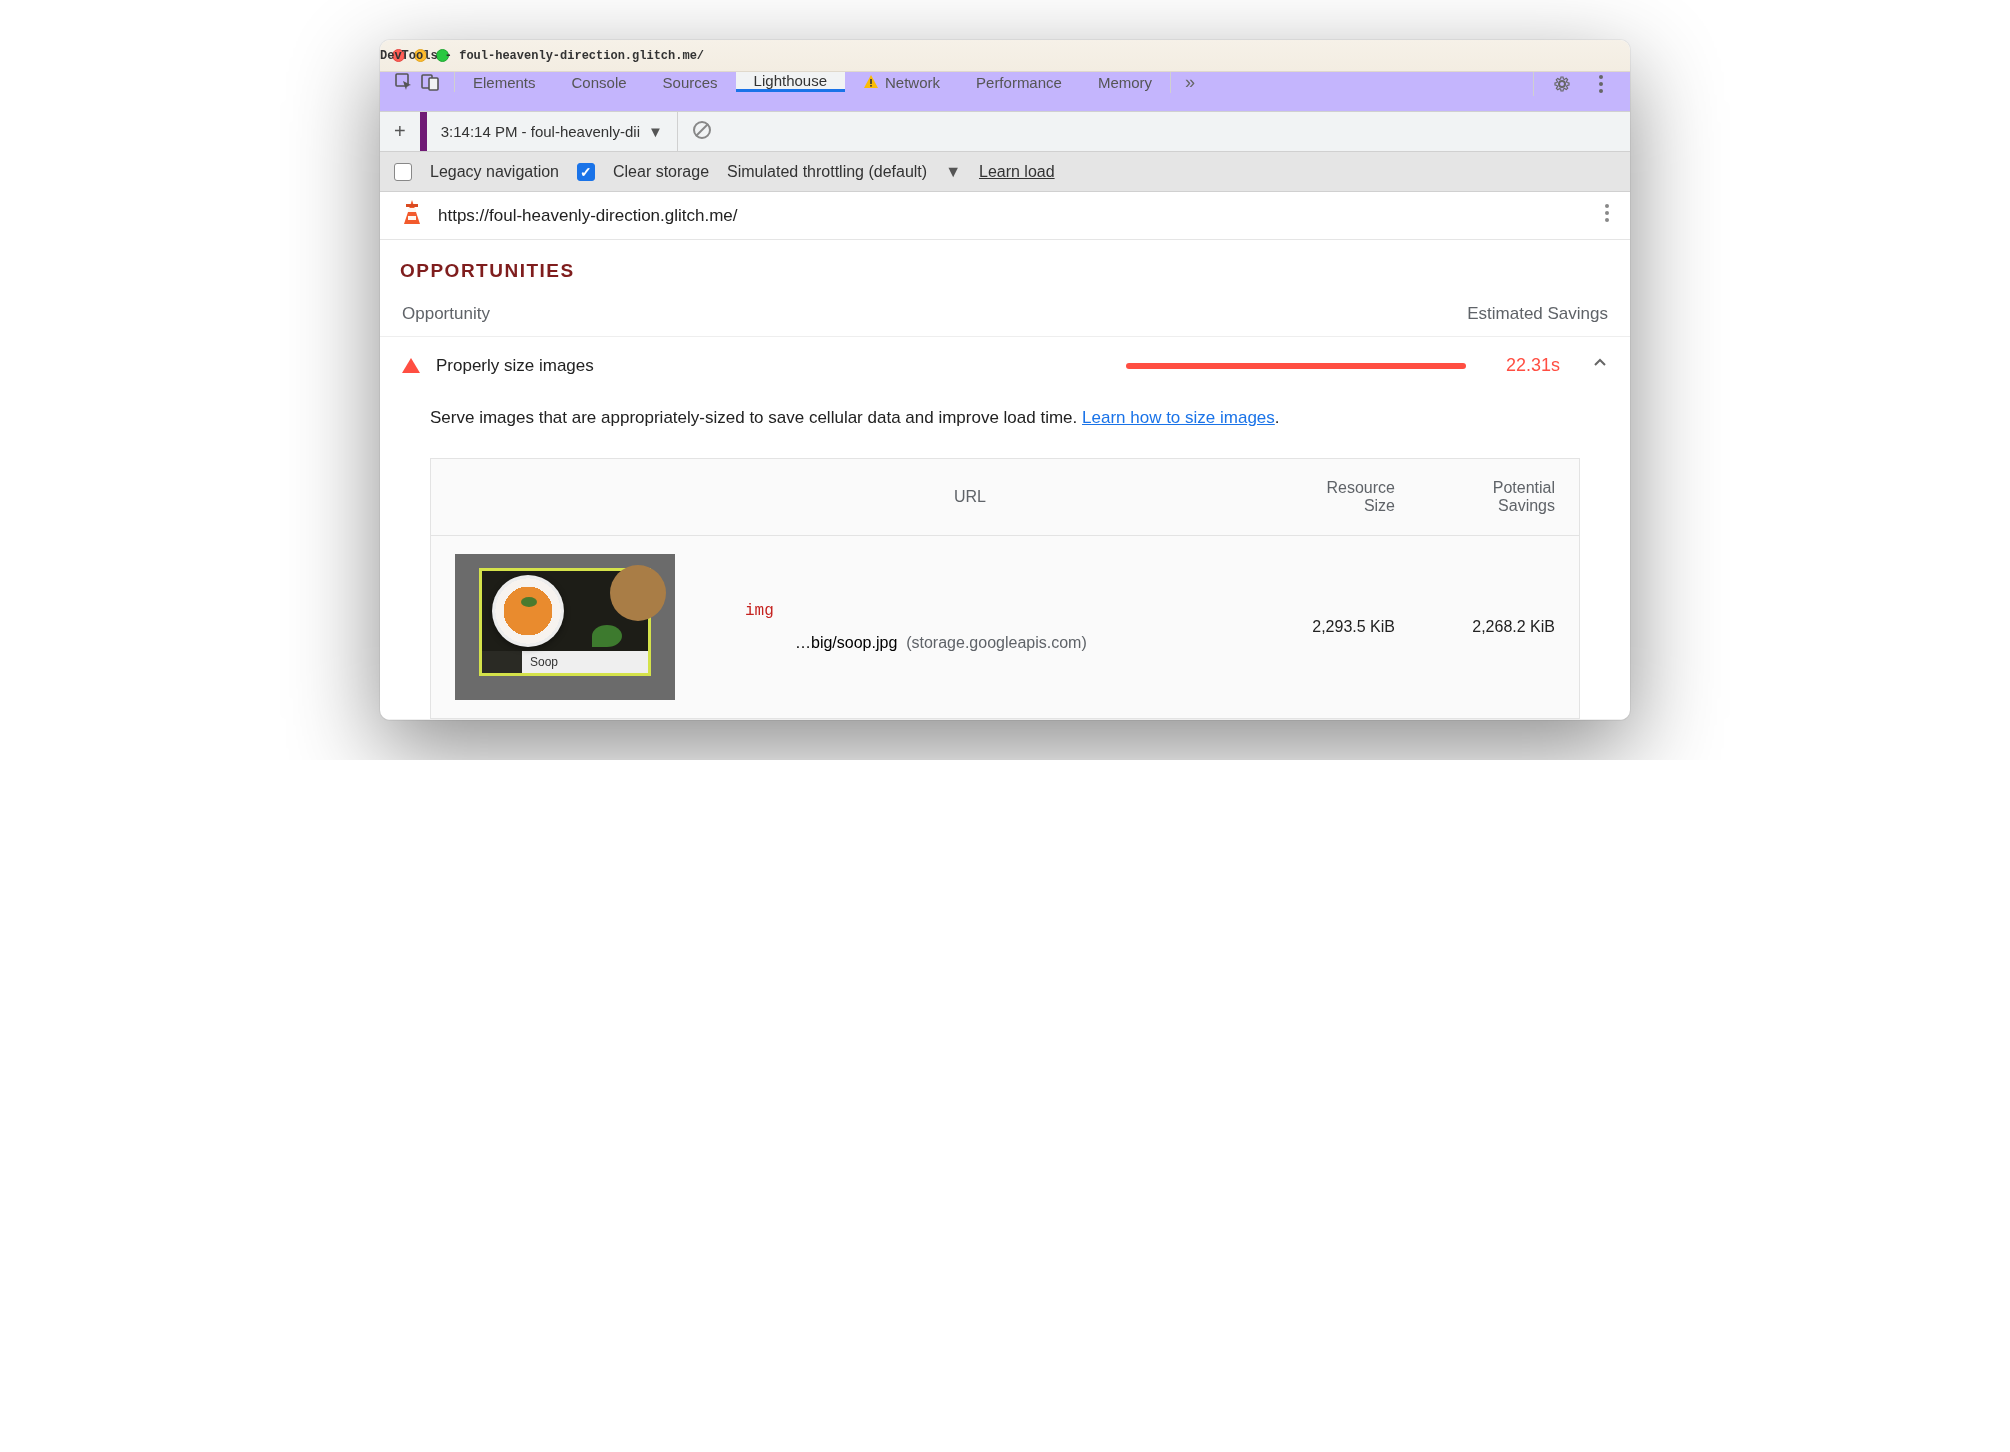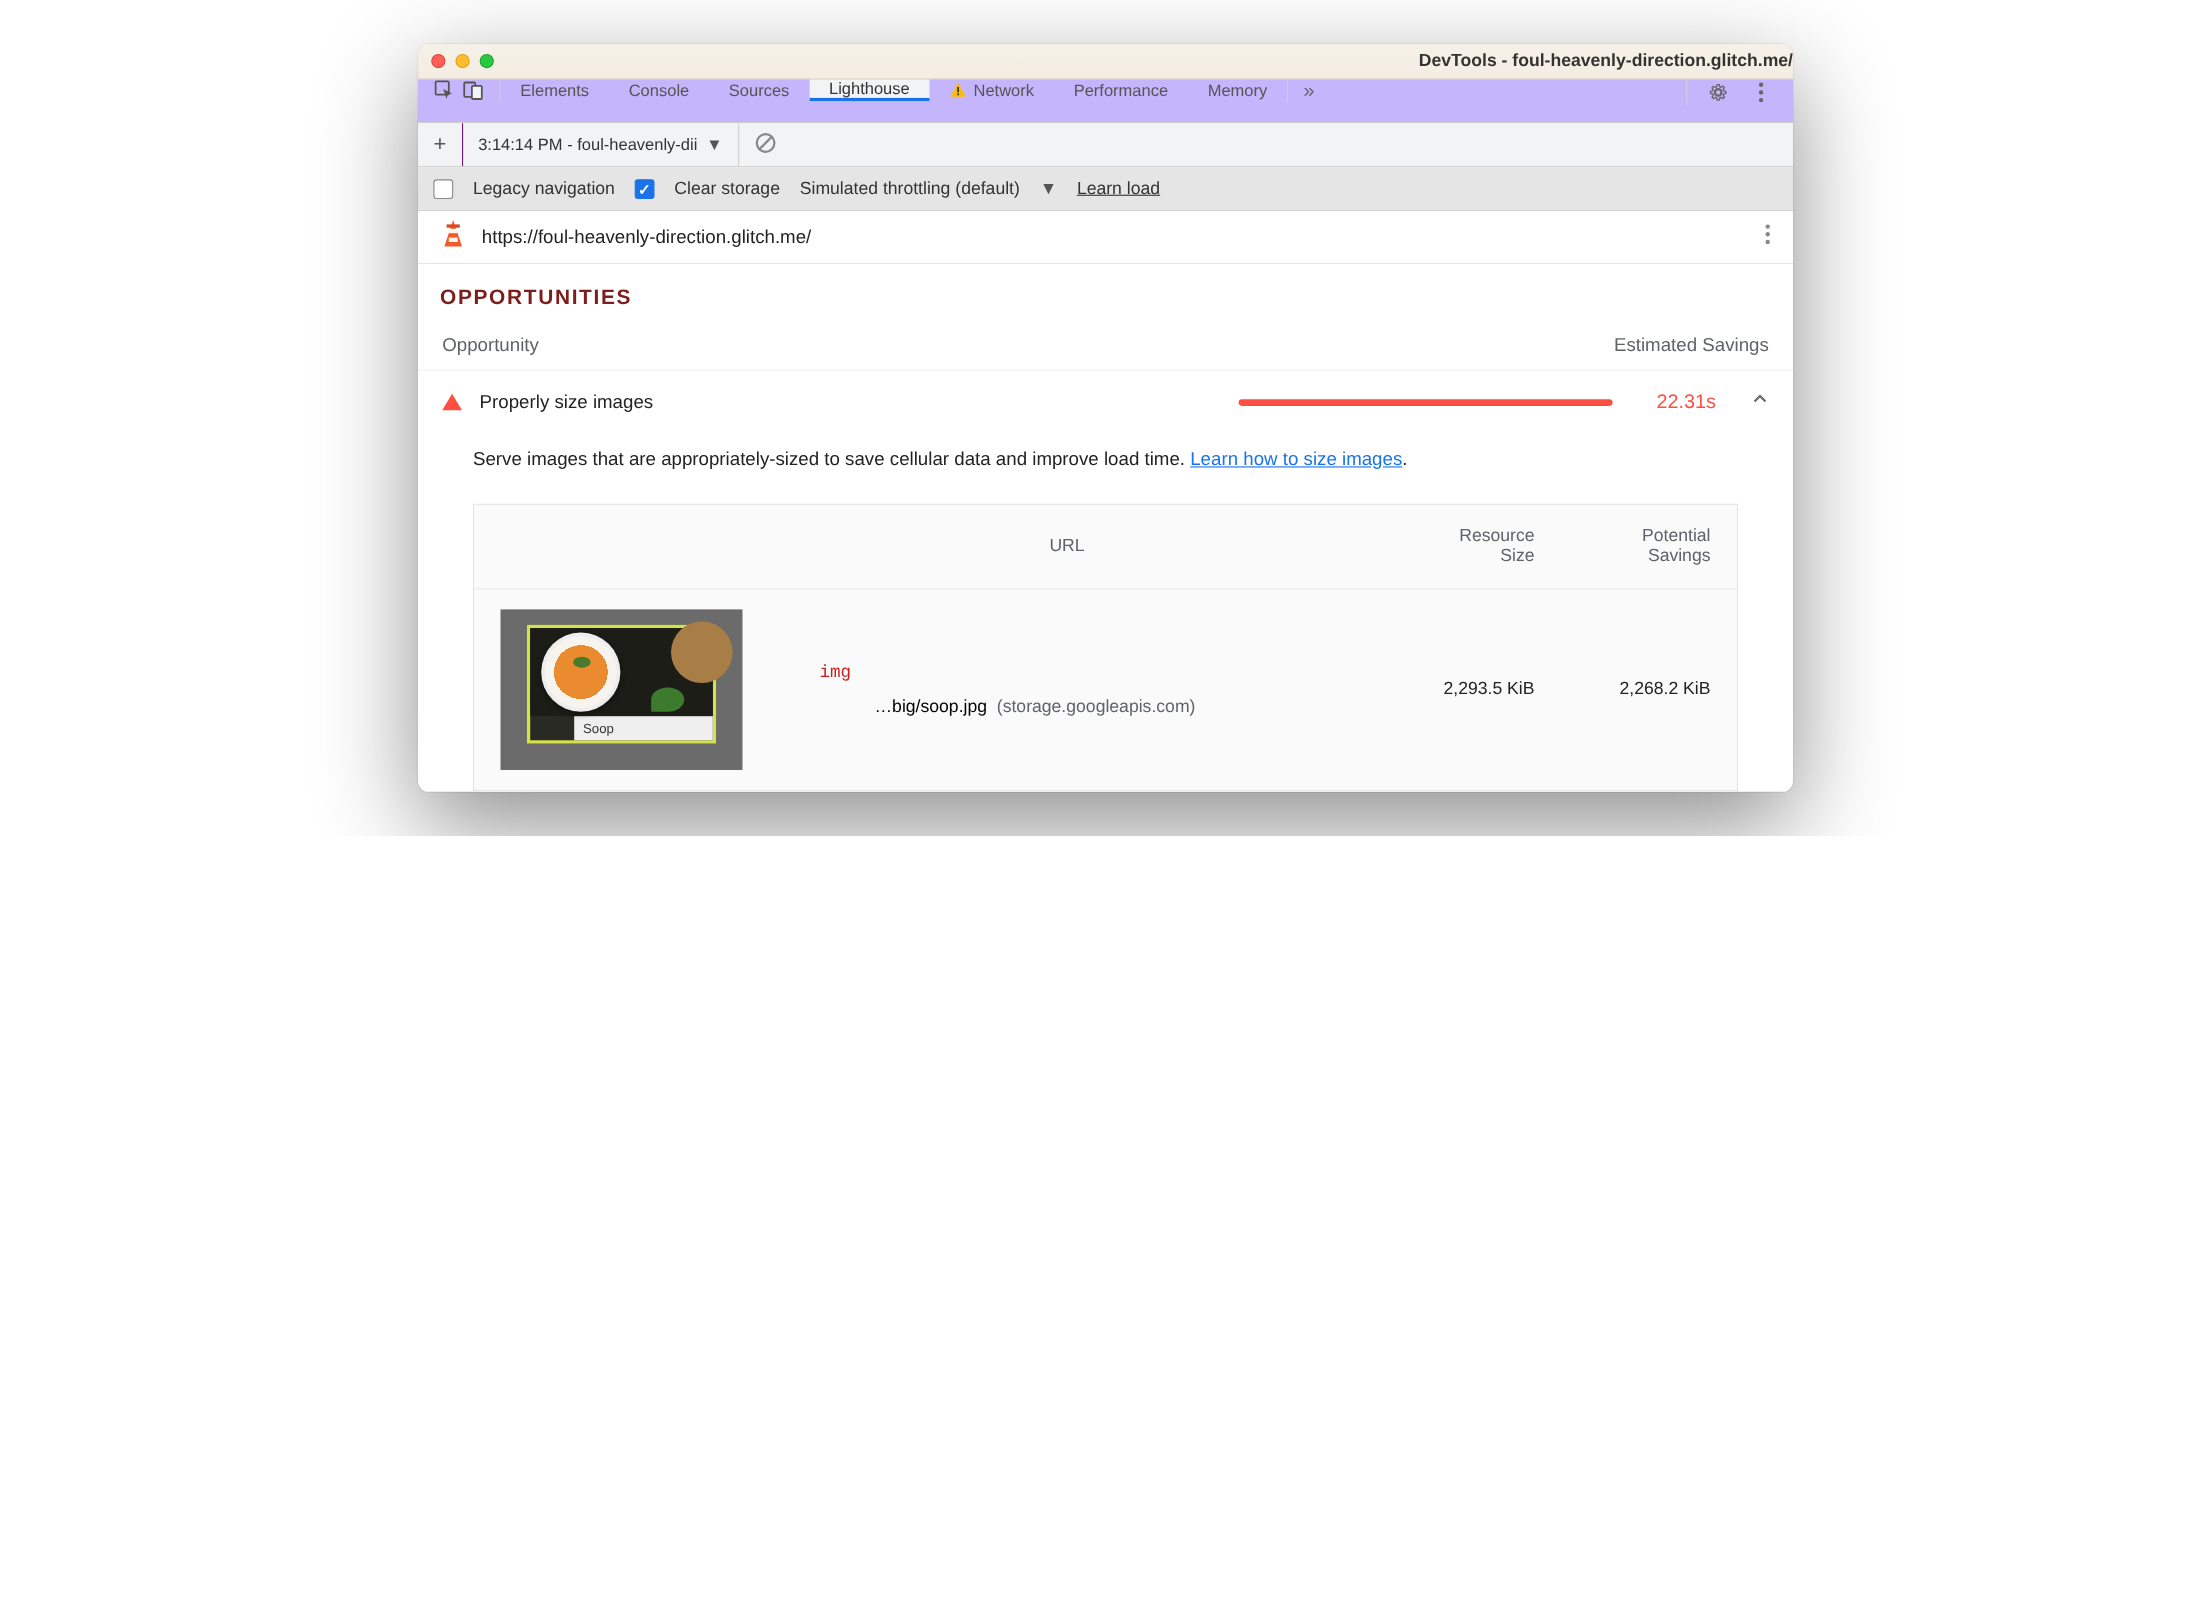--- a/index.html
+++ b/index.html
@@ -26,21 +26,21 @@
     display: flex;
     align-items: center;
     position: relative;
     padding: 0 12px;
   }
   .traffic { display: flex; gap: 9px; align-items: center; }
   .tl { width: 13px; height: 13px; border-radius: 50%; }
   .tl.red { background: #ff5f57; border: 1px solid #e34640; }
   .tl.yellow { background: #ffbd2e; border: 1px solid #e0a321; }
   .tl.green { background: #28c840; border: 1px solid #1fa531; }
-  .title { position: absolute; left: 0; right: 0; text-align: right; font-size: 16px; font-weight: 600; color: #333; }
+  .title { position: absolute; left: 0; right: 0; text-align: left; font-size: 12px; font-weight: 600; color: #333; font-family: Liberation Mono, monospace; }
   
   .tabsbar {
     height: 40px;
     background: #c4b5fd;
     border-bottom: 1px solid #d0d0d0;
     display: flex;
     align-items: flex-start;
     padding: 0 6px 0 0;
   }
   .tabsbar .left-icons { display:flex; align-items:center; gap:6px; padding:0 14px; border-right:1px solid #d0d0d0; }
@@ -54,21 +54,21 @@
   .vline { width:1px; background:#d0d0d0; height:24px; align-self:center; }
   
   .toolbar2 {
     height: 40px;
     background: #f1f3f4;
     border-bottom: 1px solid #d0d0d0;
     display:flex; align-items:center; padding:0 14px; gap:14px;
     font-size:15px; color:#333;
   }
   .plus { font-size:20px; color:#555; }
-  .runselect { display:flex; align-items:center; gap:8px; border-left:1px solid #701a75; padding-left:14px; height:100%; }
+  .runselect { display:flex; align-items:center; gap:8px; border-left:7px solid #701a75; padding-left:14px; height:100%; }
   .runselect .caret { color:#555; }
   .noentry { display:flex; align-items:center; border-left:1px solid #d0d0d0; padding-left:14px; height:100%;}
   
   .optionsbar {
     height: 40px;
     background: #e5e5e5;
     border-bottom: 1px solid #d0d0d0;
     display:flex; align-items:center; padding:0 14px; gap:18px;
     font-size:16px; color:#333;
   }

